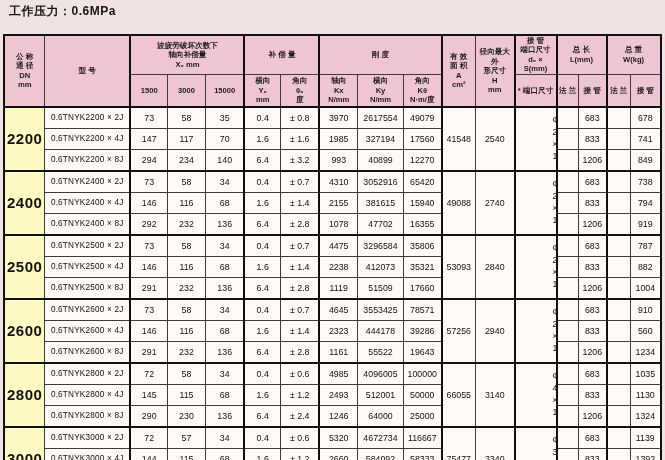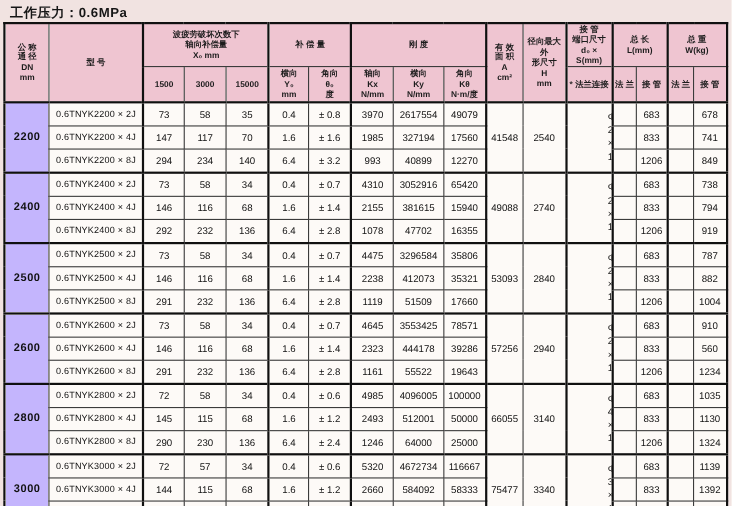--- a/index.html
+++ b/index.html
@@ -4,38 +4,38 @@
 <style>
   html,body{margin:0;padding:0;}
   body{
     width:665px;height:460px;overflow:hidden;
     background:#f1e3e1;
     font-family:"Liberation Sans","DejaVu Sans",sans-serif;
     color:#161616;
   }
   .titlebar{
     display:flex;justify-content:space-between;align-items:center;
-    padding:3px 10px 0 9px;font-size:12px;font-weight:bold;letter-spacing:0.5px;
+    padding:3px 10px 14px 9px;font-size:12px;font-weight:bold;letter-spacing:0.5px;
   }
   table.spec{
     border-collapse:collapse;table-layout:fixed;width:650px;margin:0 auto;
     border:2px solid #101010;background:#fdfaf7;
   }
   th,td{
     border:1px solid #3b3b3b;text-align:center;vertical-align:middle;
     padding:0 1px;overflow:hidden;
   }
   thead th{
     background:#efc5d1;font-weight:bold;white-space:pre-line;
     font-size:7.6px;line-height:1.25;color:#1c1c1c;
   }
   thead tr.h1 th{height:30px;}
   thead tr.h2 th{height:31px;}
   tbody td{font-size:8.8px;height:20px;background:#fdfaf7;color:#111;}
-  td.dn{background:#c4b5fd;font-size:10px;font-weight:bold;letter-spacing:0.5px;}
+  td.dn{background:#fef9c3;font-size:15px;font-weight:bold;letter-spacing:0.5px;}
   td.model{font-size:8.2px;letter-spacing:0.2px;}
   td.pipe{white-space:pre-line;line-height:1.35;font-size:8.8px;padding-left:37px;}
   tr.group-start td{border-top:2px solid #101010;}
   .mL{border-left-width:2px !important;border-left-color:#101010 !important;}
 </style>
 </head>
 <body>
 
 <div class="page">
 
@@ -103,21 +103,21 @@
 度</th>
         <th class="mL">轴向
 Kx
 N/mm</th>
         <th>横向
 Ky
 N/mm</th>
         <th>角向
 Kθ
 N·m/度</th>
-        <th class="mL">* 法兰连接</th>
+        <th class="mL">* 端口尺寸</th>
         <th class="mL">法 兰</th>
         <th>接 管</th>
         <th class="mL">法 兰</th>
         <th>接 管</th>
       </tr>
     </thead>
     <tbody id="table-body">
         <tr class="group-start">
           <td class="dn" rowspan="3">2200</td>
           <td class="model">0.6TNYK2200 × 2J</td>

